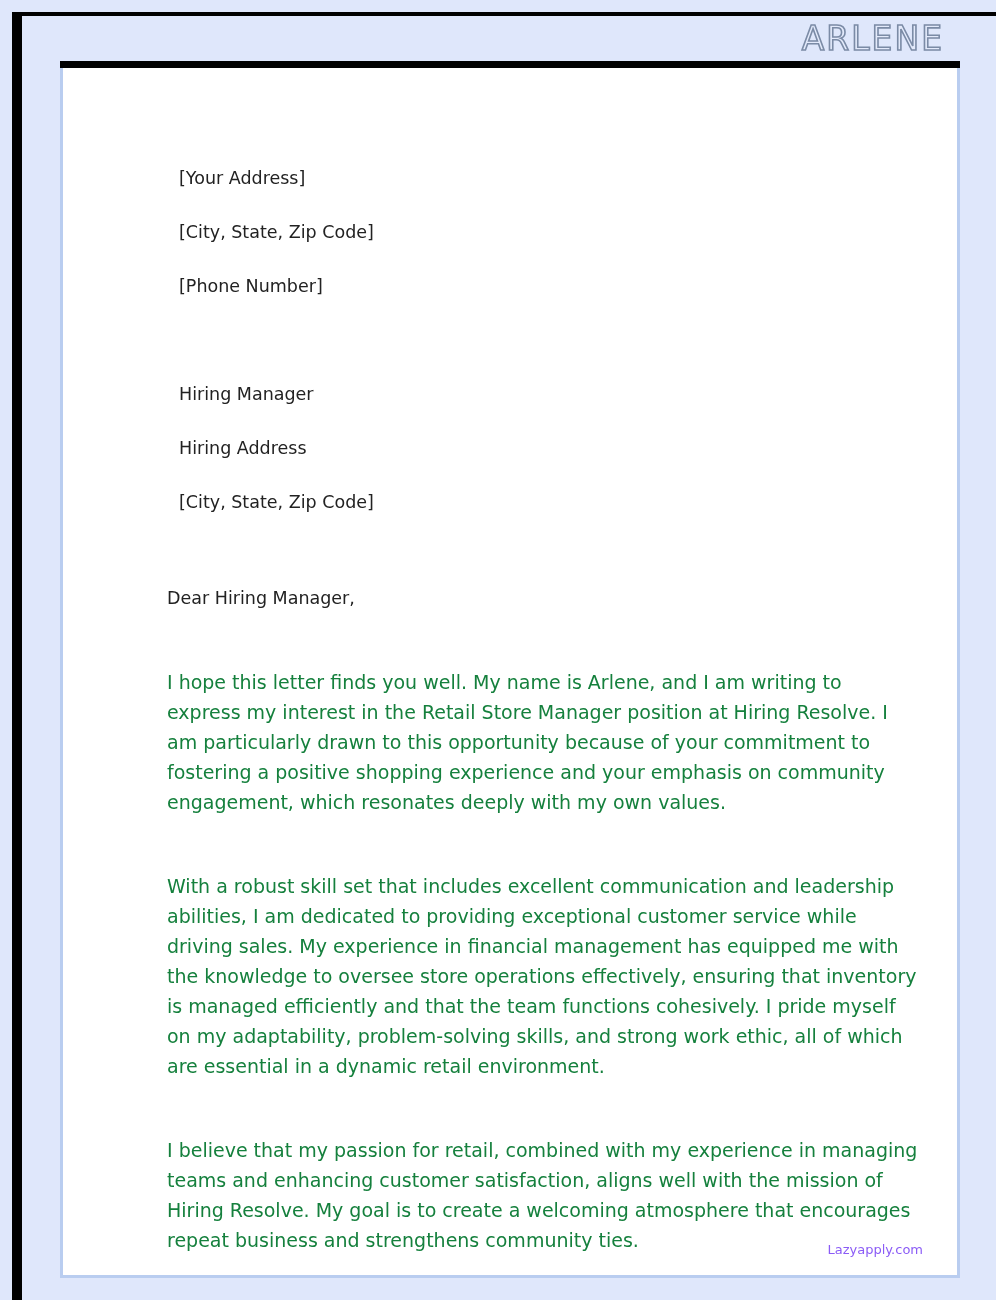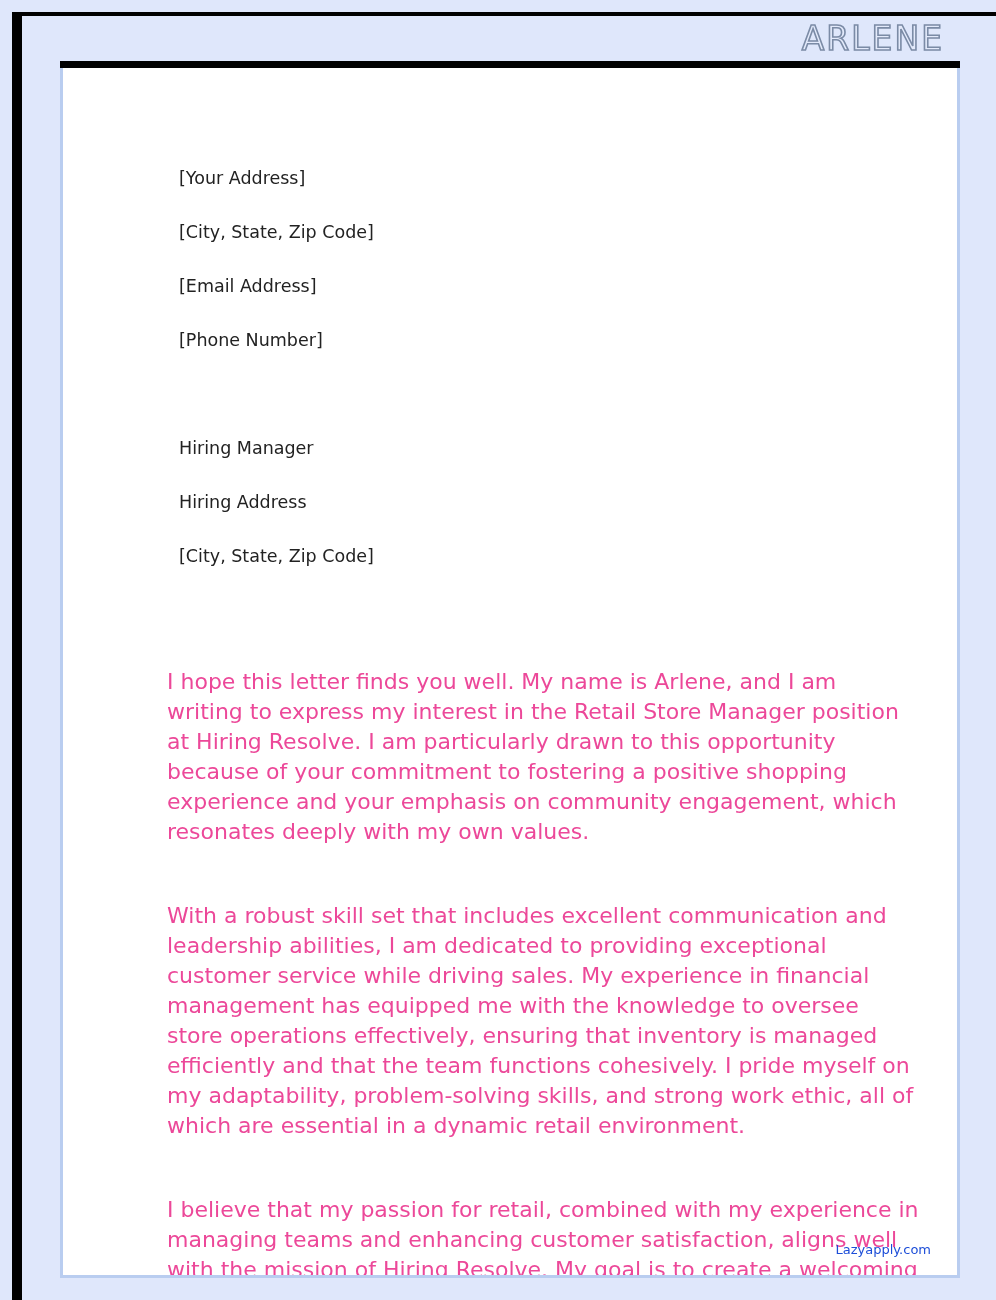--- a/index.html
+++ b/index.html
@@ -86,34 +86,34 @@
   }
 
   .line {
     font-size: 17.5px;
     line-height: 30px;
     color: #222222;
     white-space: nowrap;
   }
 
   .para {
-    font-size: 22px;
+    font-size: 19px;
     line-height: 30px;
-    color: #ec4899;
+    color: #15803d;
     text-align: left;
   }
 
   .block-gap { height: 30px; }
 
   #watermark {
     position: absolute;
-    right: 14px;
+    right: 22px;
     bottom: 6px;
     font-size: 13px;
-    color: #1d4ed8;
+    color: #8b5cf6;
     white-space: nowrap;
   }
 
   
   #signature {
     position: absolute;
     left: 97px;
     top: 1270px;
     font-size: 17.5px;
     line-height: 30px;
@@ -132,34 +132,34 @@
 
   <div id="header-rule"></div>
 
   <div id="letter-card">
 
     <div id="letter-body">
 
       <div>
         <div class="line">[Your Address]</div>
         <div class="line">[City, State, Zip Code]</div>
-        <div class="line">[Email Address]</div>
         <div class="line">[Phone Number]</div>
       </div>
 
       <div class="block-gap"></div>
 
       <div>
         <div class="line">Hiring Manager</div>
         <div class="line">Hiring Address</div>
         <div class="line">[City, State, Zip Code]</div>
       </div>
 
       <div class="block-gap"></div>
 
+      <div class="line">Dear Hiring Manager,</div>
 
       <div class="block-gap"></div>
 
       <div class="para">I hope this letter finds you well. My name is Arlene, and I am writing to express my interest in the Retail Store Manager position at Hiring Resolve. I am particularly drawn to this opportunity because of your commitment to fostering a positive shopping experience and your emphasis on community engagement, which resonates deeply with my own values.</div>
       <div class="block-gap"></div>
 
       <div class="para">With a robust skill set that includes excellent communication and leadership abilities, I am dedicated to providing exceptional customer service while driving sales. My experience in financial management has equipped me with the knowledge to oversee store operations effectively, ensuring that inventory is managed efficiently and that the team functions cohesively. I pride myself on my adaptability, problem-solving skills, and strong work ethic, all of which are essential in a dynamic retail environment.</div>
       <div class="block-gap"></div>
 
       <div class="para">I believe that my passion for retail, combined with my experience in managing teams and enhancing customer satisfaction, aligns well with the mission of Hiring Resolve. My goal is to create a welcoming atmosphere that encourages repeat business and strengthens community ties.</div>

